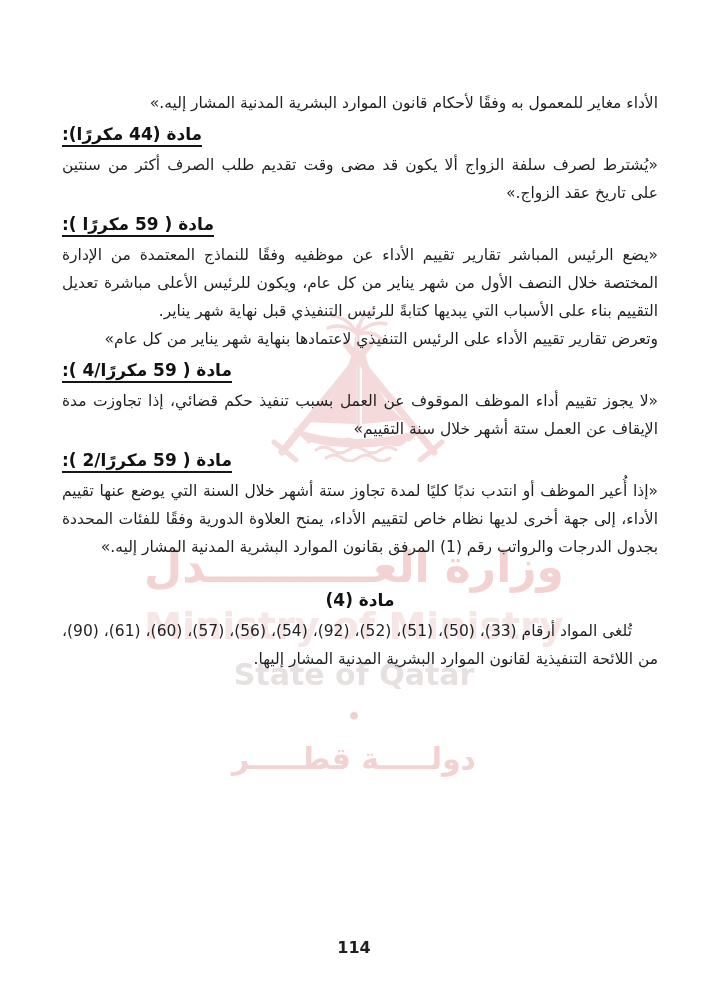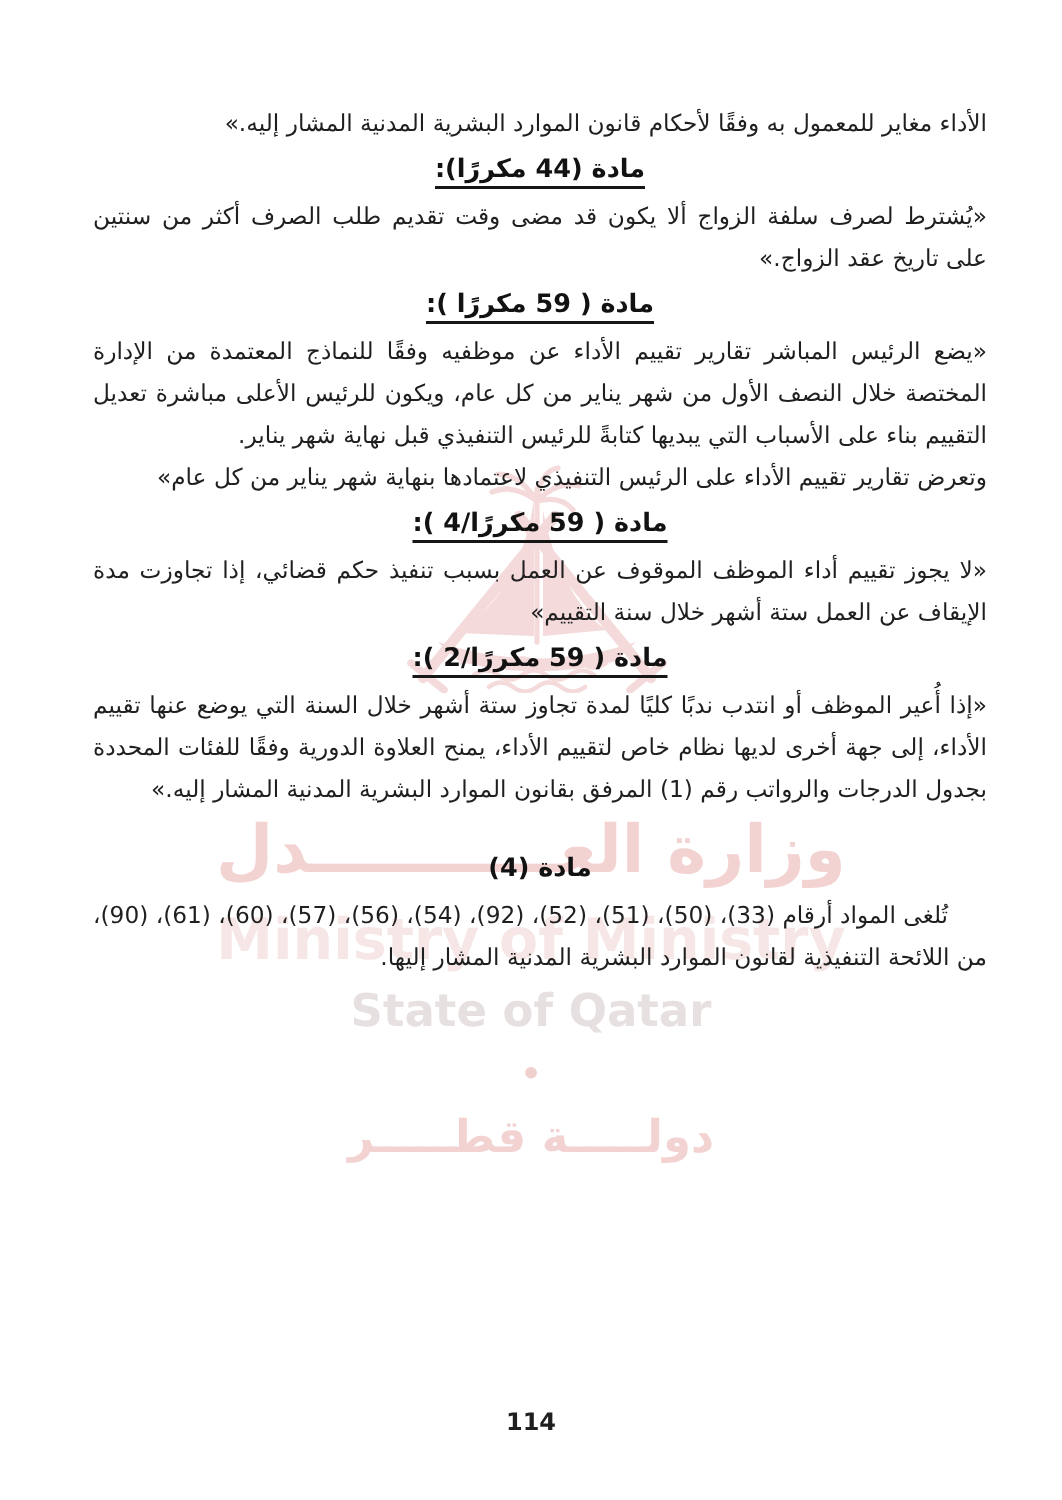--- a/index.html
+++ b/index.html
@@ -21,28 +21,28 @@
   .wm-state{
     position:absolute;top:657px;left:0;width:100%;
     display:flex;justify-content:center;align-items:center;gap:12px;
     font-size:30px;font-weight:bold;white-space:nowrap;flex-direction:column;
   }
   .wm-state .en{color:#e7e0e0;}
   .wm-state .dot{color:#f0cfcf;font-size:22px;}
   .wm-state .ar{color:#f3d2d2;direction:rtl;}
   
   .content{
-    position:absolute;z-index:1;top:68px;left:62px;right:50px;
+    position:absolute;z-index:1;top:89px;left:62px;right:50px;
     direction:rtl;font-size:15.5px;line-height:28px;
   }
   .content p{margin:0;text-align:justify;text-justify:inter-word;}
   .content p.cont{text-align:right;}
   .content h2{
     margin:2px 0 2px;font-size:17px;line-height:30px;font-weight:bold;
-    text-align:center;color:#121212;
+    text-align:left;color:#121212;
   }
   .content h2 .u{border-bottom:2.5px solid #161616;padding-bottom:1px;}
   .content h2.center{
     text-align:center;margin-top:24px;margin-bottom:2px;border:none;
   }
   .art4-body{text-indent:26px;}
   
   .page-number{
     position:absolute;z-index:1;left:0;top:938px;width:100%;
     text-align:center;font-size:16px;font-weight:bold;color:#1f1f1f;

